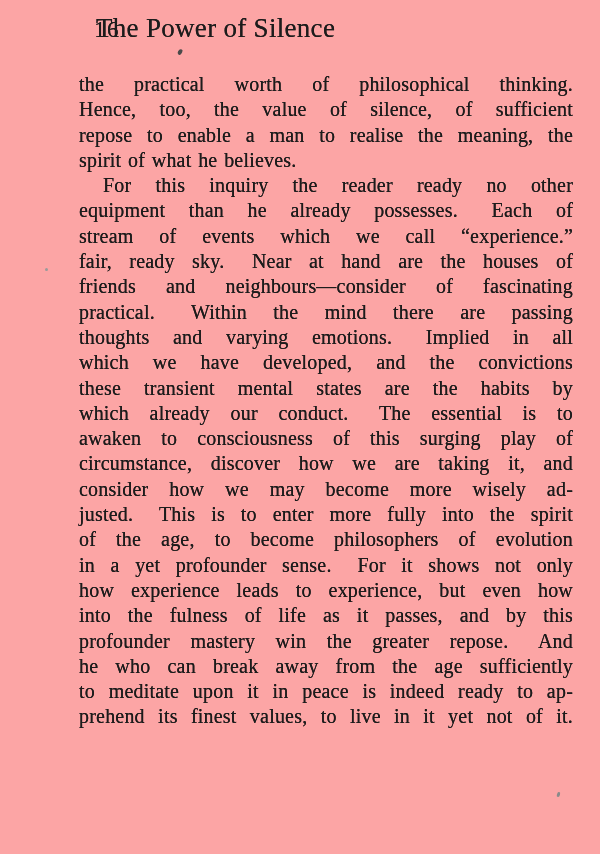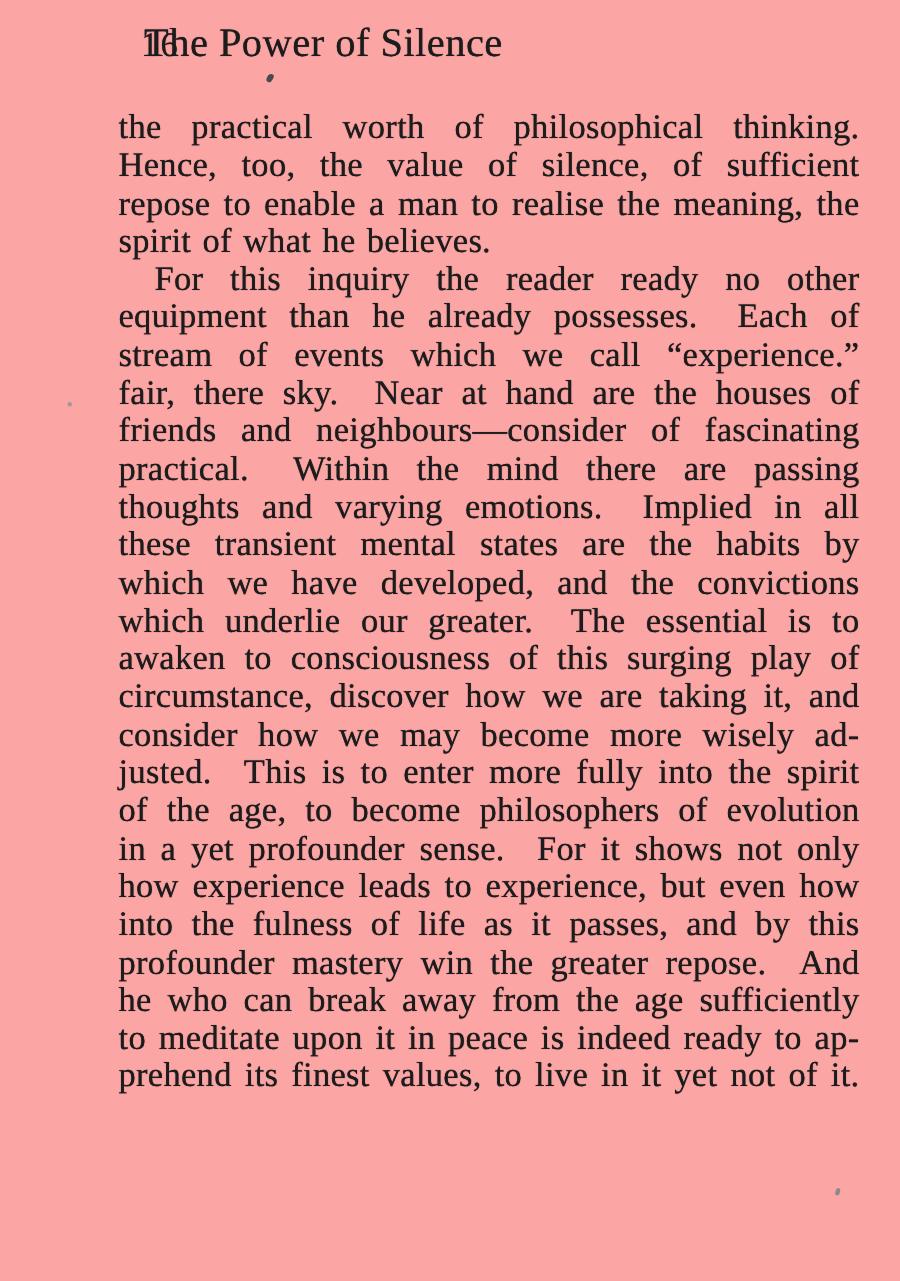--- a/index.html
+++ b/index.html
@@ -40,21 +40,21 @@
   }
   
   .body-text {
     position: absolute;
     left: 79px;
     top: 72px;
     width: 494px;
   }
   .para { margin: 0; padding: 0; }
   .line {
-    font-size: 23px;
+    font-size: 20px;
     line-height: 25.3px;
     height: 25.3px;
     letter-spacing: 0.2px;
     word-spacing: 1.5px;
     text-align: justify;
     text-align-last: justify;
     white-space: normal;
     overflow: visible;
     text-shadow: 0 0 0.55px rgba(22,22,22,0.95);
   }
@@ -87,27 +87,27 @@
       <div class="para">
         <div class="line">the practical worth of philosophical thinking.</div>
         <div class="line">Hence, too, the value of silence, of sufficient</div>
         <div class="line">repose to enable a man to realise the meaning, the</div>
         <div class="line endpara">spirit of what he believes.</div>
       </div>
       <div class="para">
         <div class="line indent">For this inquiry the reader ready no other</div>
         <div class="line">equipment than he already possesses.  Each of</div>
         <div class="line">stream of events which we call “experience.”</div>
-        <div class="line">fair, there sky.  Near at hand are the houses of</div>
+        <div class="line">fair, ready sky.  Near at hand are the houses of</div>
         <div class="line">friends and neighbours—consider of fascinating</div>
         <div class="line">practical.  Within the mind there are passing</div>
         <div class="line">thoughts and varying emotions.  Implied in all</div>
+        <div class="line">which we have developed, and the convictions</div>
         <div class="line">these transient mental states are the habits by</div>
-        <div class="line">which we have developed, and the convictions</div>
-        <div class="line">which underlie our greater.  The essential is to</div>
+        <div class="line">which already our conduct.  The essential is to</div>
         <div class="line">awaken to consciousness of this surging play of</div>
         <div class="line">circumstance, discover how we are taking it, and</div>
         <div class="line">consider how we may become more wisely ad-</div>
         <div class="line">justed.  This is to enter more fully into the spirit</div>
         <div class="line">of the age, to become philosophers of evolution</div>
         <div class="line">in a yet profounder sense.  For it shows not only</div>
         <div class="line">how experience leads to experience, but even how</div>
         <div class="line">into the fulness of life as it passes, and by this</div>
         <div class="line">profounder mastery win the greater repose.  And</div>
         <div class="line">he who can break away from the age sufficiently</div>

